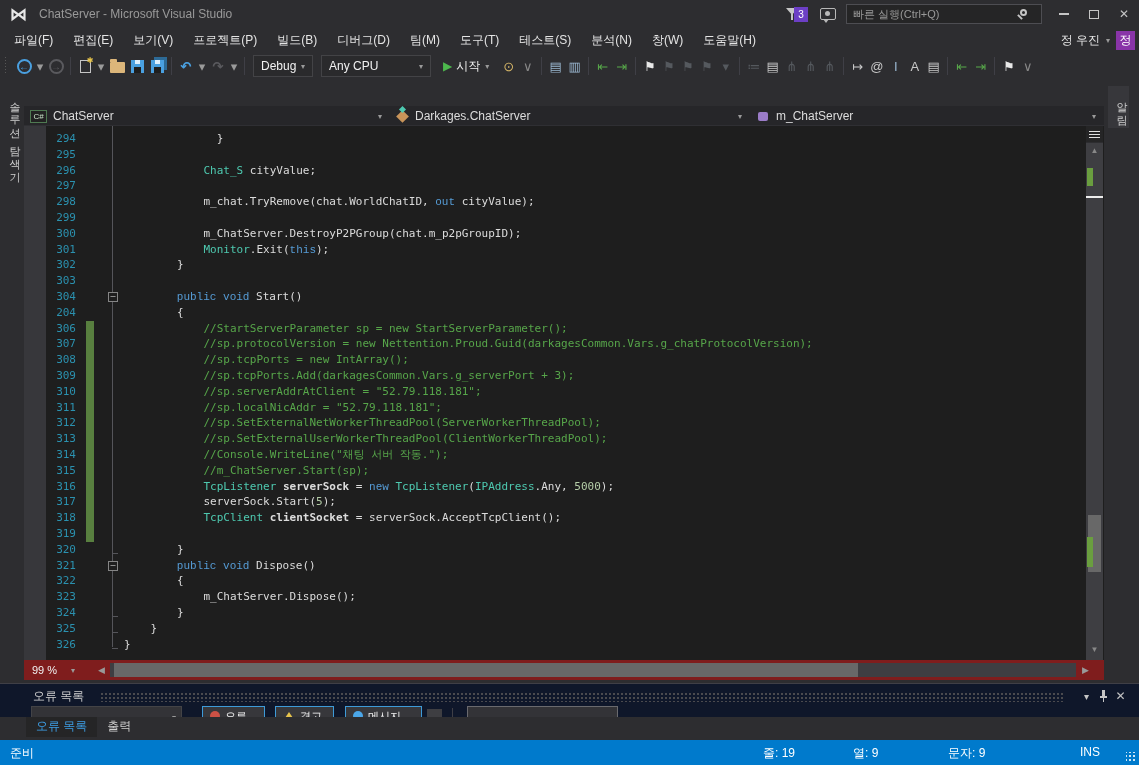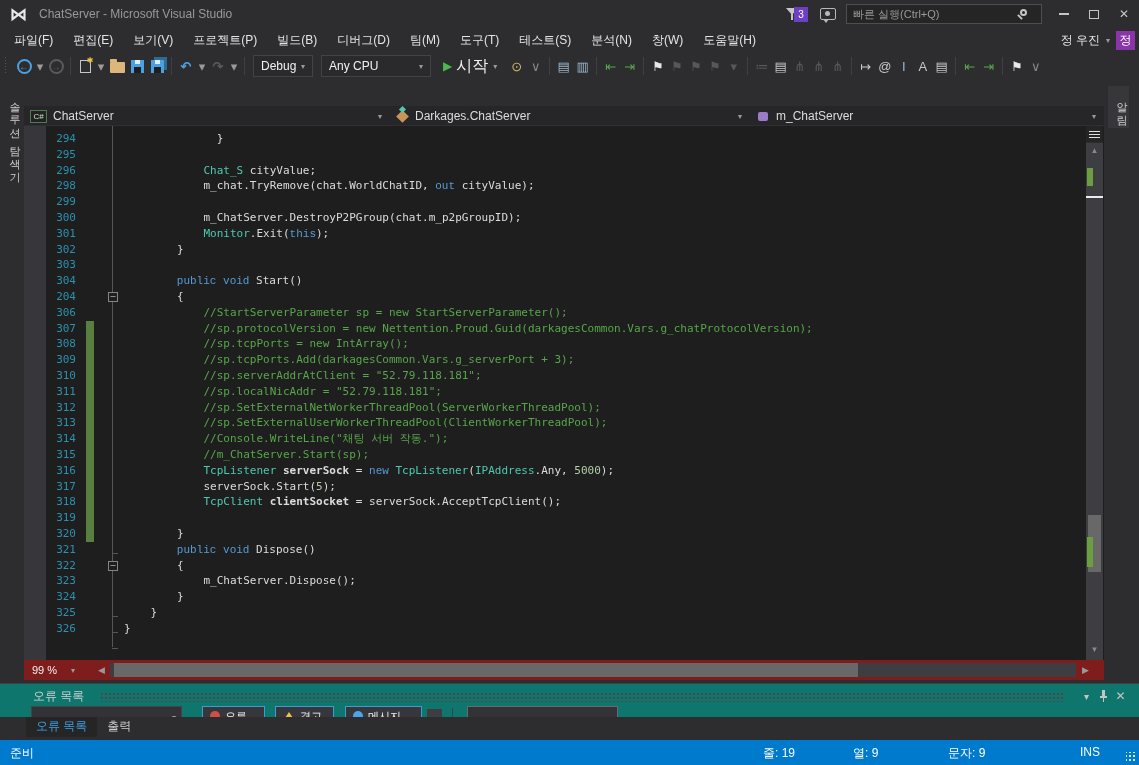--- a/index.html
+++ b/index.html
@@ -52,21 +52,21 @@
   .floppy:after { content:""; position:absolute; left:3px; bottom:0; width:7px; height:6px; background:#1e1e1e; }
   .floppy:before { content:""; position:absolute; left:4px; top:0; width:5px; height:4px; background:#dff1ff; }
   .folder { width:15px; height:11px; background:#dcb67a; border-radius:1px; position:relative; margin-top:3px; }
   .folder:before { content:""; position:absolute; left:0; top:-3px; width:7px; height:3px; background:#dcb67a; border-radius:1px 1px 0 0; }
   .newfile { width:11px; height:13px; border:1px solid #c5c5c5; background:#2d2d30; position:relative; }
   .newfile:after { content:"✱"; position:absolute; right:-4px; top:-5px; color:#e8c54a; font-size:8px; }
   .combo { height:22px; background:#2a2a2c; border:1px solid #434346; color:#f1f1f1; font-size:12px;
     display:flex; align-items:center; padding:0 7px; margin:0 4px; flex:none; }
   .combo .dd-arrow { margin-left:auto; }
   .play { color:#4db84d; font-size:12px; margin:0 4px 0 8px; }
-  .start-label { color:#f1f1f1; font-size:16px; margin-right:5px; }
+  .start-label { color:#f1f1f1; font-size:12px; margin-right:5px; }
 
   
   .tabrow { position:absolute; top:84px; left:24px; width:1080px; height:22px;margin-top:40px; }
   .doc-tab { position:absolute; left:0; top:0; height:22px; background:#007acc; color:#fff; font-size:12px;
     display:flex; align-items:center; padding:0 9px; }
   .tab-pin { width:9px; height:11px; position:relative; margin-left:9px; }
   .tab-pin:before { content:""; position:absolute; left:3px; top:0; width:3px; height:6px; background:#fff; }
   .tab-pin:after { content:""; position:absolute; left:1px; top:6px; width:7px; height:2px; background:#fff; }
   .tab-pin i { position:absolute; left:4px; top:8px; width:1px; height:3px; background:#fff; }
   .tab-close { margin-left:8px; font-size:11px; }
@@ -106,21 +106,21 @@
   .vsb-thumb { position:absolute; left:2px; width:13px; background:#686868; }
   
   .hrow { position:absolute; top:660px; left:24px; width:1080px; height:20px; background:#7f1d1d; }
   .zoom-combo { position:absolute; left:2px; top:0; width:68px; height:20px; color:#f1f1f1; font-size:11px;
     display:flex; align-items:center; padding:0 6px; gap:14px; }
   .h-arrow { position:absolute; top:5px; color:#999; font-size:9px; }
   .h-track { position:absolute; left:86px; top:3px; width:966px; height:14px; background:#3e3e42; }
   .h-thumb { position:absolute; left:4px; top:0; width:744px; height:14px; background:#686868; }
 
   
-  .errorpanel { position:absolute; top:683px; left:0; width:1139px; height:54px; background:#0f766e;
+  .errorpanel { position:absolute; top:683px; left:0; width:1139px; height:54px; background:#0f172a;
     border-top:1px solid #3f3f46; overflow:hidden; }
   .ep-header { position:absolute; top:3px; left:0; width:1139px; height:18px; display:flex; align-items:center; }
   .ep-title { margin-left:33px; color:#d0d0d0; font-size:12px; white-space:nowrap; }
   .ep-dots { flex:1; height:10px; margin:2px 14px 0 16px;
     background-image:radial-gradient(#4a4a4e 1px, transparent 1px); background-size:4px 4px; }
   .ep-btn { color:#c5c5c5; font-size:10px; width:17px; text-align:center; }
   .ep-pin { width:9px; height:12px; position:relative; margin:0 4px; }
   .ep-pin:before { content:""; position:absolute; left:3px; top:0; width:3px; height:6px; background:#c5c5c5; }
   .ep-pin:after { content:""; position:absolute; left:1px; top:6px; width:7px; height:2px; background:#c5c5c5; }
   .ep-pin i { position:absolute; left:4px; top:8px; width:1px; height:4px; background:#c5c5c5; }
@@ -313,20 +313,21 @@
     </div>
   </div>
 
   <div class="editor">
     <div class="bp-margin"></div>
     <div class="guide-v" id="guideV" style="top: 0px; height: 520.6px;"></div>
     <div class="code" id="codeHost">
         <div class="cl"><span class="ln">294</span><span class="lt"><span class="s-p">              }</span></span></div>
         <div class="cl"><span class="ln">295</span><span class="lt"></span></div>
         <div class="cl"><span class="ln">296</span><span class="lt"><span class="s-t">            Chat_S</span><span class="s-p"> cityValue;</span></span></div>
+        <div class="cl"><span class="ln">297</span><span class="lt"></span></div>
         <div class="cl"><span class="ln">298</span><span class="lt"><span class="s-p">            m_chat.TryRemove(chat.WorldChatID, </span><span class="s-k">out</span><span class="s-p"> cityValue);</span></span></div>
         <div class="cl"><span class="ln">299</span><span class="lt"></span></div>
         <div class="cl"><span class="ln">300</span><span class="lt"><span class="s-p">            m_ChatServer.DestroyP2PGroup(chat.m_p2pGroupID);</span></span></div>
         <div class="cl"><span class="ln">301</span><span class="lt"><span class="s-t">            Monitor</span><span class="s-p">.Exit(</span><span class="s-k">this</span><span class="s-p">);</span></span></div>
         <div class="cl"><span class="ln">302</span><span class="lt"><span class="s-p">        }</span></span></div>
         <div class="cl"><span class="ln">303</span><span class="lt"></span></div>
         <div class="cl"><span class="ln">304</span><span class="lt"><span class="s-k">        public</span><span class="s-p"> </span><span class="s-k">void</span><span class="s-p"> Start()</span></span></div>
         <div class="cl"><span class="ln">204</span><span class="lt"><span class="s-p">        {</span></span></div>
         <div class="cl"><span class="ln">306</span><span class="lt"><span class="s-c">            //StartServerParameter sp = new StartServerParameter();</span></span></div>
         <div class="cl"><span class="ln">307</span><span class="lt"><span class="s-c">            //sp.protocolVersion = new Nettention.Proud.Guid(darkagesCommon.Vars.g_chatProtocolVersion);</span></span></div>

